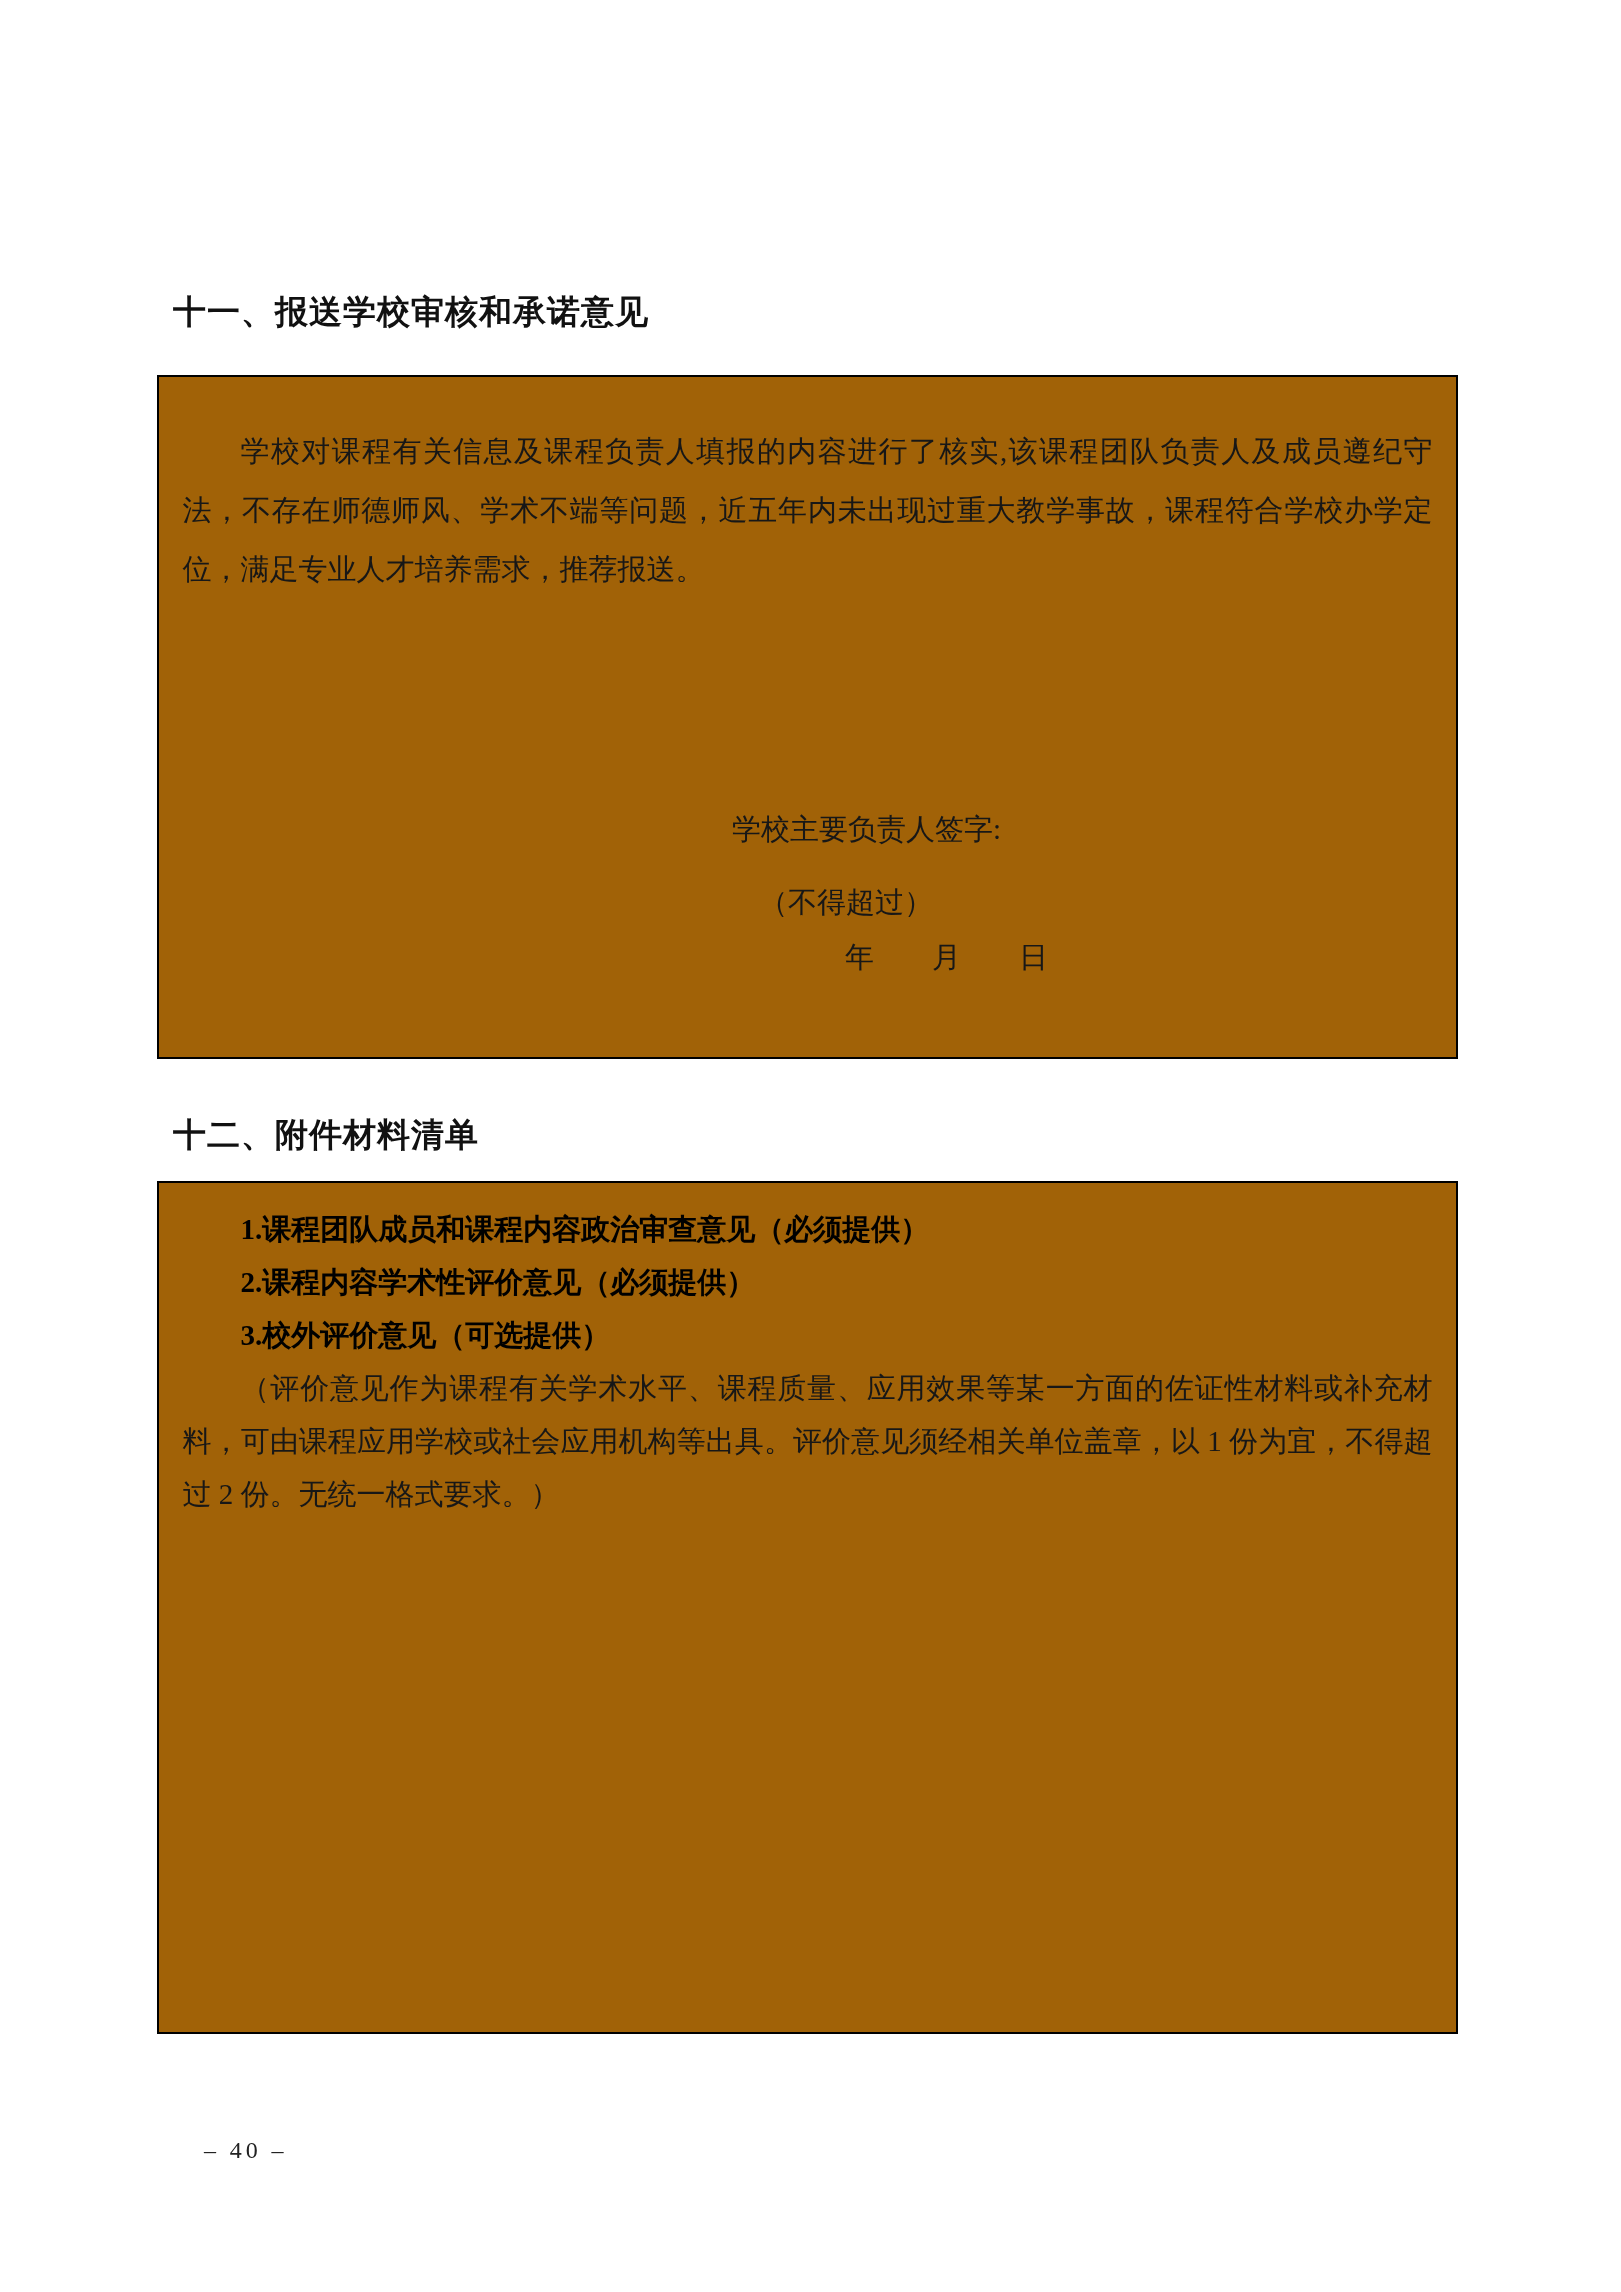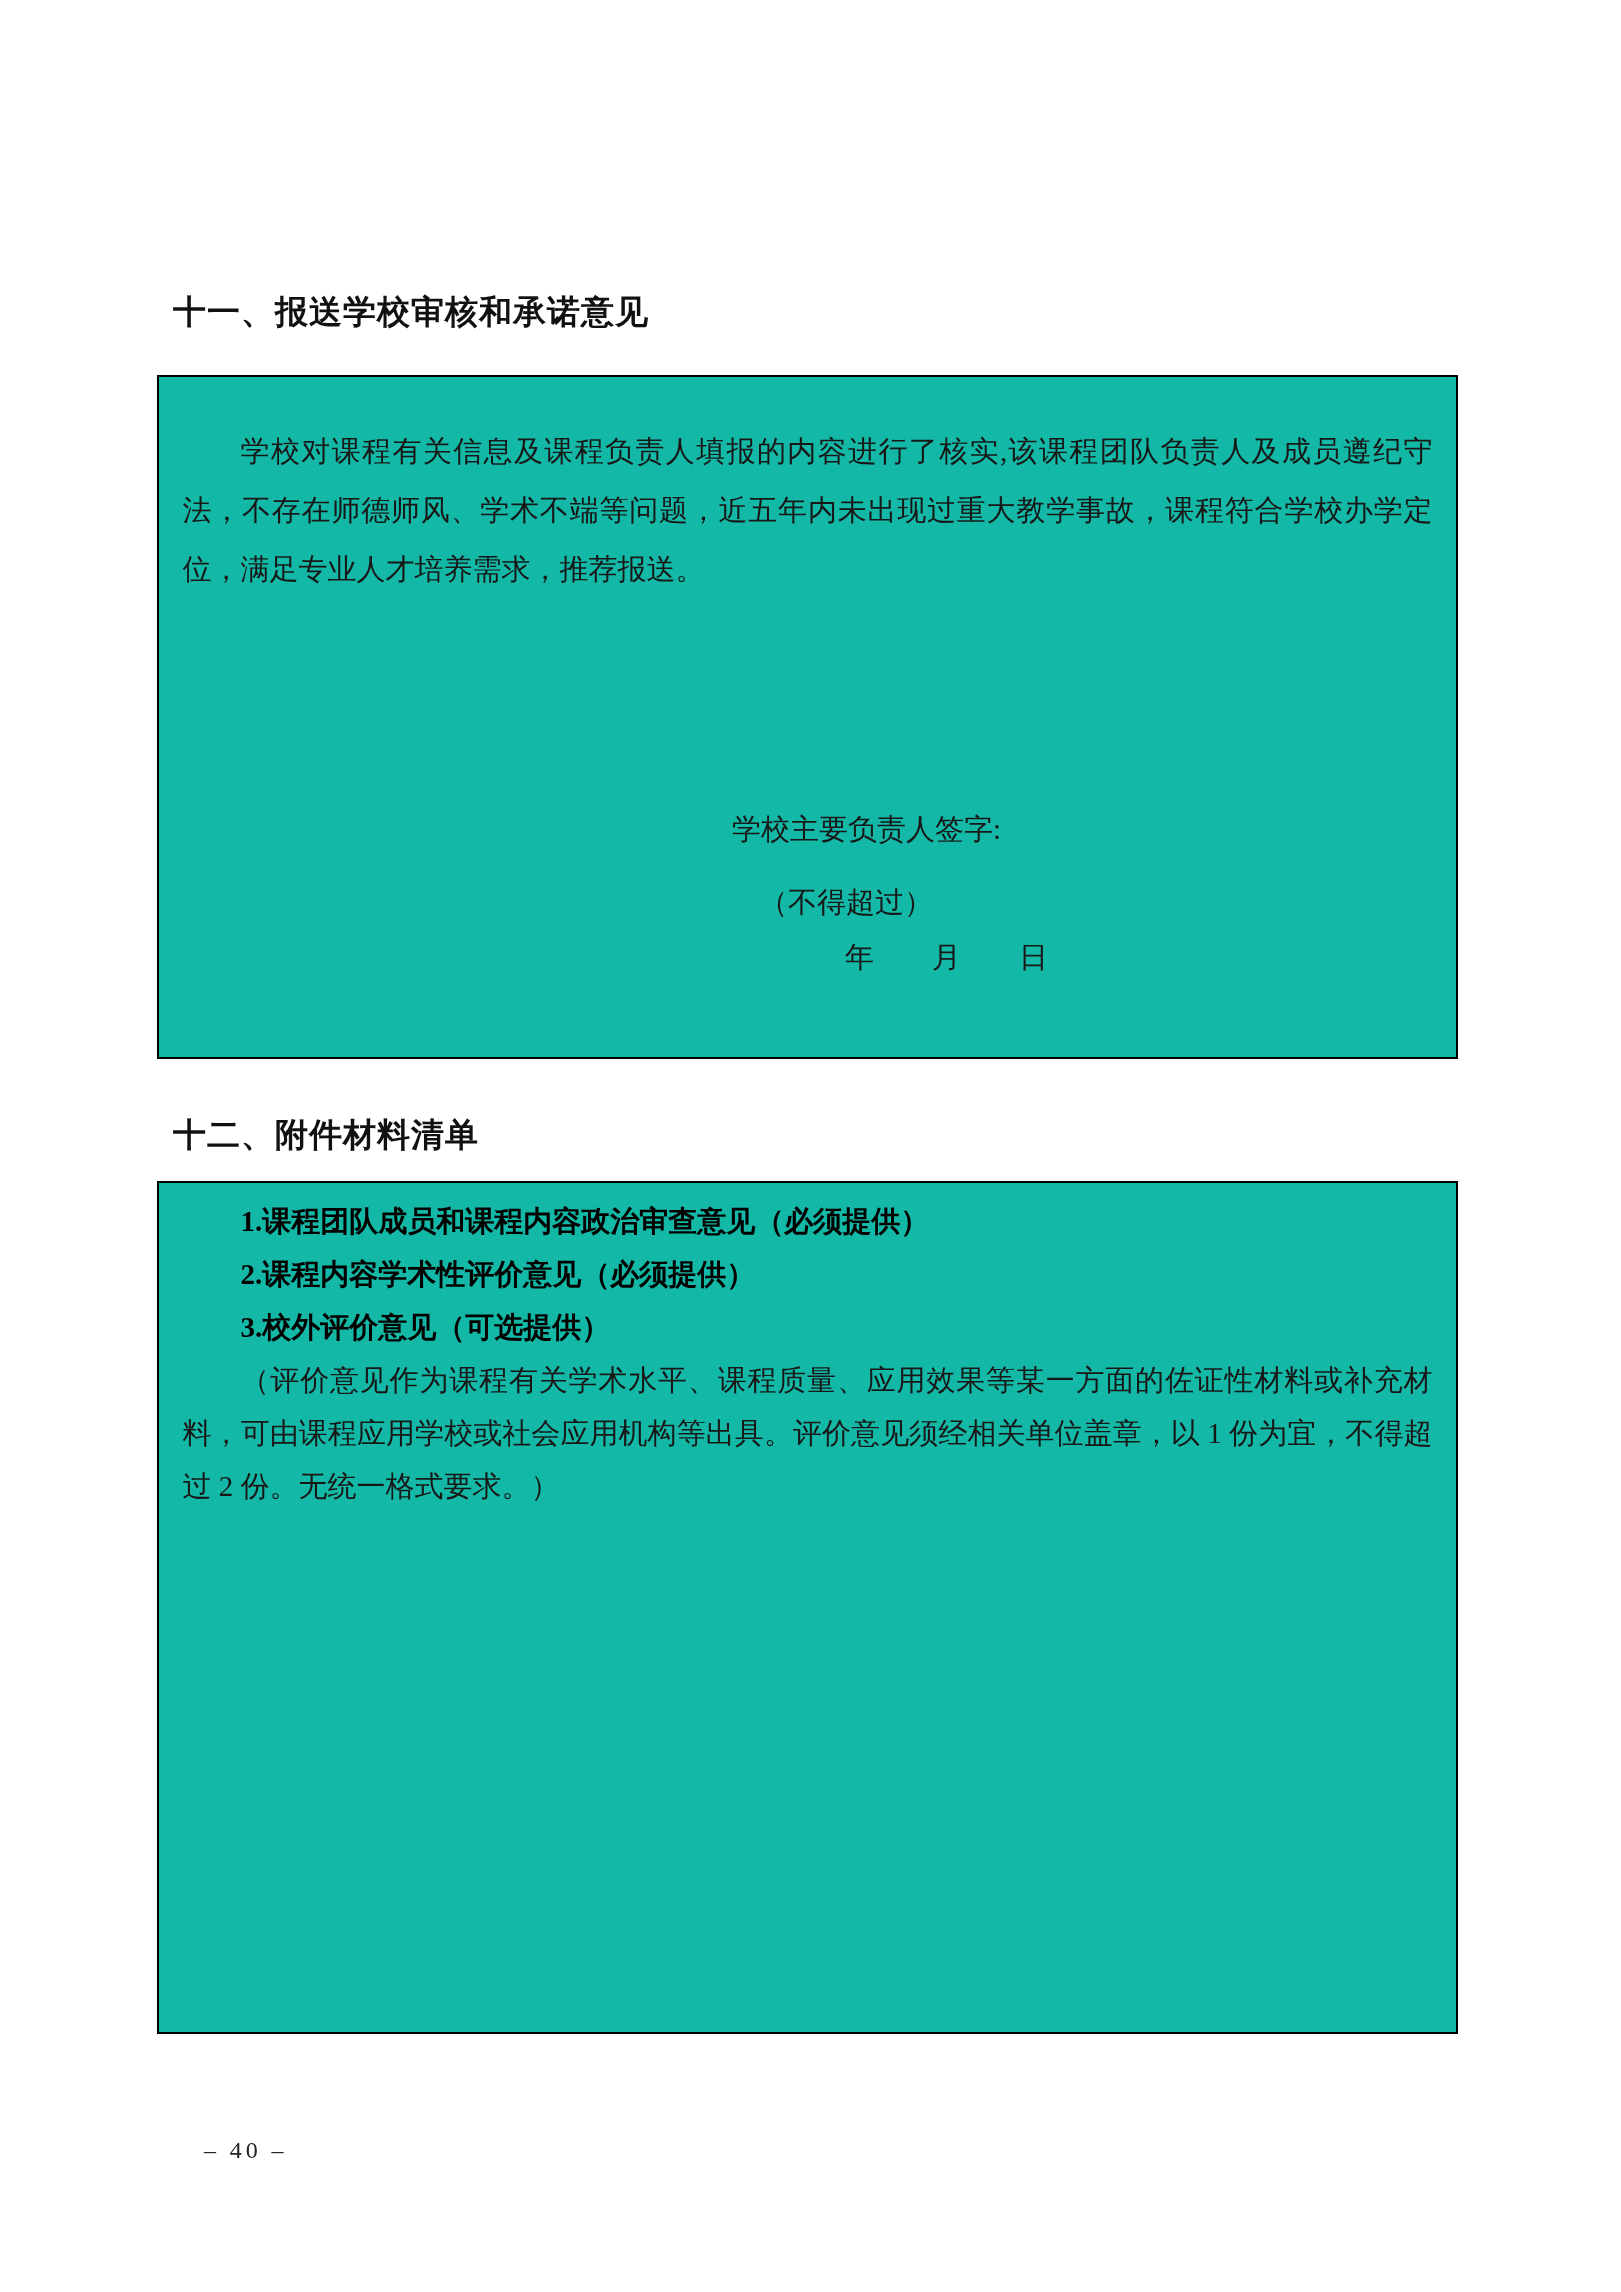--- a/index.html
+++ b/index.html
@@ -29,21 +29,21 @@
   }
   #heading-11 { top: 290px; }
   #heading-12 { top: 1113px; }
 
   .doc-box {
     position: absolute;
     left: 157px;
     width: 1301px;
     border: 2px solid #000000;
     box-sizing: border-box;
-    background: #14b8a6;
+    background: #a16207;
   }
   #box-commitment { top: 375px; height: 684px; }
   #box-attachments { top: 1181px; height: 853px; }
 
   .body-text {
     font-size: 29px;
     color: #171717;
     text-align: justify;
     text-indent: 2em;
     margin: 0;
@@ -61,21 +61,21 @@
     font-size: 29px;
     color: #171717;
     white-space: pre;
   }
   #sig-name  { top: 433px; left: 573px; text-align: right; }
   #sig-seal  { top: 506px; left: 600px; }
   #sig-date  { top: 561px; left: 686px; }
 
   .attachments-inner {
     position: absolute;
-    top: 12px;
+    top: 20px;
     left: 23.5px;
     right: 23.5px;
   }
   .attach-title {
     font-size: 29px;
     line-height: 53px;
     font-weight: bold;
     text-indent: 2em;
     margin: 0;
     color: #000000;

